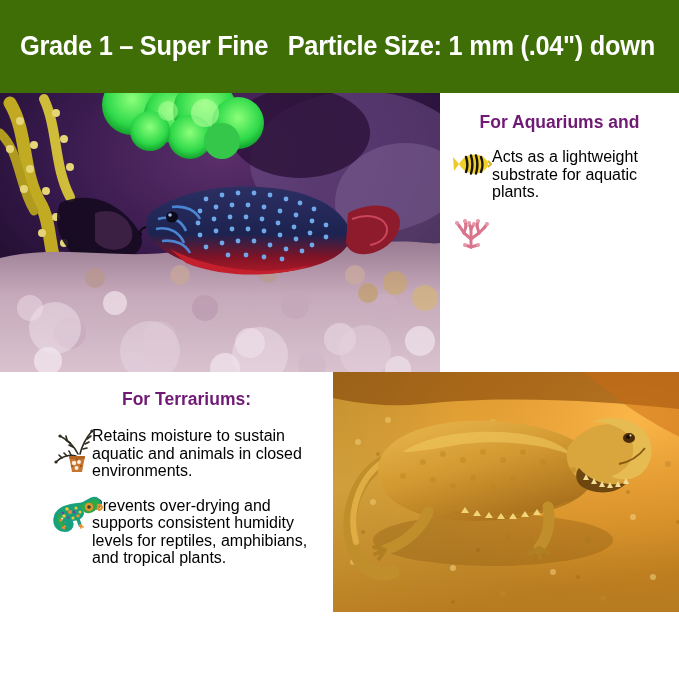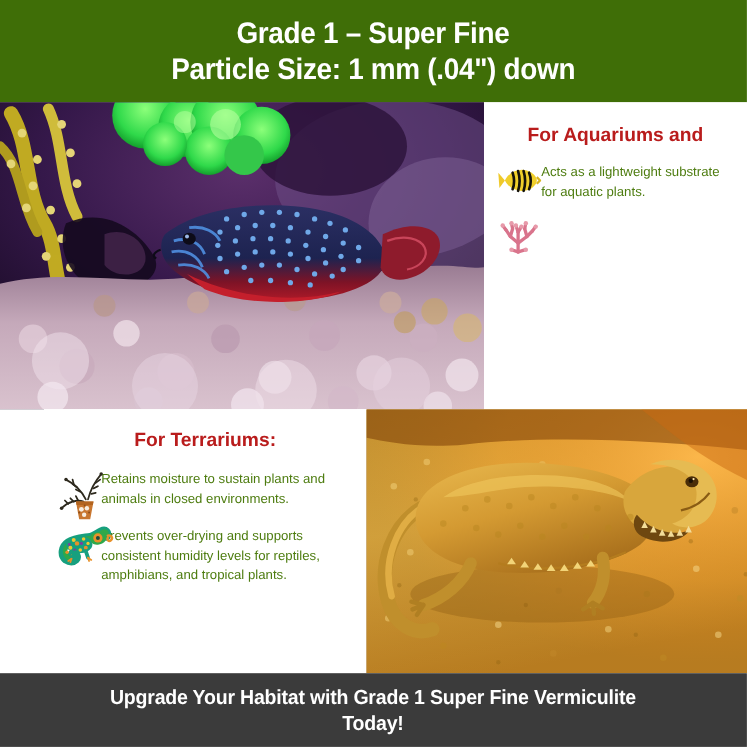--- a/index.html
+++ b/index.html
@@ -3,21 +3,21 @@
 <meta charset="utf-8">
 <style>
   html,body{margin:0;padding:0;background:#fff;}
   body{width:679px;height:679px;overflow:hidden;font-family:"Liberation Sans",sans-serif;}
   .page{position:relative;width:679px;height:679px;background:#ffffff;}
 
   
   .top-banner{
     position:absolute;left:0;top:0;width:679px;height:93px;
     background:#3f6e07;
-    display:flex;flex-direction:column;align-items:center;justify-content:center;
+    display:flex;align-items:center;justify-content:center;
   }
   .top-banner .line{
     color:#ffffff;font-weight:bold;font-size:27px;line-height:33px;
     letter-spacing:-0.3px;text-align:center;white-space:nowrap;
     transform:scaleX(0.94);transform-origin:center;
   }
 
   
   .mid-row{position:absolute;left:0;top:93px;width:679px;height:279px;}
 
@@ -28,27 +28,27 @@
   .photo-terra{
     position:absolute;left:0;top:0;width:386px;height:240px;overflow:hidden;
     background:#9a6415;
   }
 
   .panel-aqua{
     position:absolute;left:440px;top:0;width:239px;height:279px;
     background:#ffffff;box-sizing:border-box;padding:18px 12px 0 12px;
   }
   .panel-head{
-    font-size:17.5px;font-weight:bold;color:#b91c1c;line-height:22px;
+    font-size:17.5px;font-weight:bold;color:#701a75;line-height:22px;
     text-align:center;margin:0 0 14px 0;
   }
   .bullet{display:flex;align-items:flex-start;margin-bottom:16px;}
   .bullet .ico{width:40px;min-width:40px;height:34px;position:relative;}
   .bullet .txt{
-    font-size:12px;line-height:17.5px;color:#4d7c0f;padding-top:1px;
+    font-size:16px;line-height:17.5px;color:#000000;padding-top:1px;
   }
 
   
   .bot-row{position:absolute;left:0;top:372px;width:679px;height:240px;background:#fff;margin-left:40px;}
   .panel-terra{
     position:absolute;left:0;top:0;width:293px;height:240px;background:#ffffff;
     box-sizing:border-box;padding:16px 12px 0 12px;
   }
   .panel-terra .panel-head{font-size:17.5px;margin-bottom:16px;}
   .photo-terra-wrap{position:absolute;left:293px;top:0;width:386px;height:240px;overflow:hidden;}
@@ -345,21 +345,21 @@
                 <circle cx="27" cy="36" r="2"></circle>
                 <circle cx="24.5" cy="42" r="2"></circle>
             </g>
             <g fill="#8d4c17">
               <circle cx="20" cy="40" r="0.9"></circle>
                 <circle cx="29" cy="40" r="0.9"></circle>
                 <circle cx="25" cy="33.5" r="0.9"></circle>
             </g>
           </svg>
         </span>
-        <span class="txt">Retains moisture to sustain plants and animals in closed environments.</span>
+        <span class="txt">Retains moisture to sustain aquatic and animals in closed environments.</span>
       </div>
 
       <div class="bullet">
         <span class="ico">
           <svg width="52" height="42" viewBox="0 0 52 42">
             <path d="M45 10 C 47 6 44 3 40 5 C 36 7 33 9 30 10 C 24 11 16 11 10 15 C 4 19 3 27 8 31 C 11 33 15 33 17 31 C 19 29 18 26 16 25 C 14 24 12 26 13 28" fill="none" stroke="#17a07e" stroke-width="7" stroke-linecap="round" stroke-linejoin="round"></path>
             <path d="M44 9 C 46 6 44 4 41 6 C 37 8 34 10 31 11 C 25 12 17 12 11 16 C 6 20 6 26 10 29" fill="none" stroke="#2fa84a" stroke-width="4" stroke-linecap="round"></path>
             <ellipse cx="20" cy="17" rx="12" ry="8" fill="#17a07e"></ellipse>
             <path d="M32 7 C 38 5 43 6 45 9 C 46 12 43 16 38 17 C 33 18 30 15 30 12 C 30 9 31 8 32 7 Z" fill="#2fa84a"></path>
             <circle cx="37" cy="11" r="4.2" fill="#e8912a"></circle>
@@ -532,18 +532,14 @@
                 <circle cx="220" cy="108" r="3"></circle>
                 <circle cx="70" cy="104" r="3"></circle>
               <circle cx="240" cy="98" r="3"></circle>
             </g>
           </g>
         </svg>
       </div>
     </div>
   </div>
 
-  <div class="bot-banner">
-    <div class="line">Upgrade Your Habitat with Grade 1 Super Fine Vermiculite</div>
-    <div class="line">Today!</div>
-  </div>
 
 </div>
 
 </body></html>

